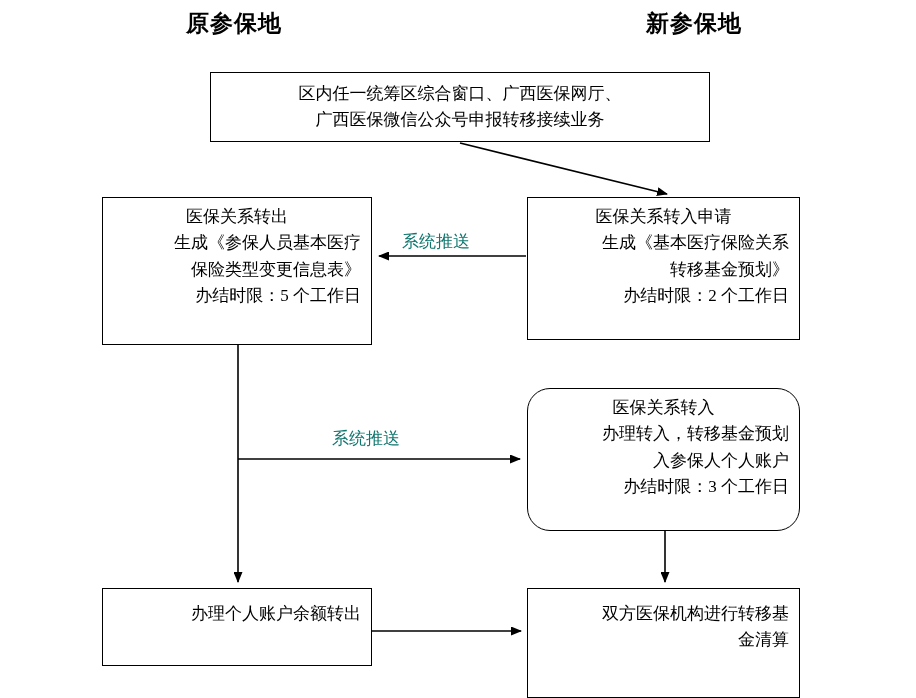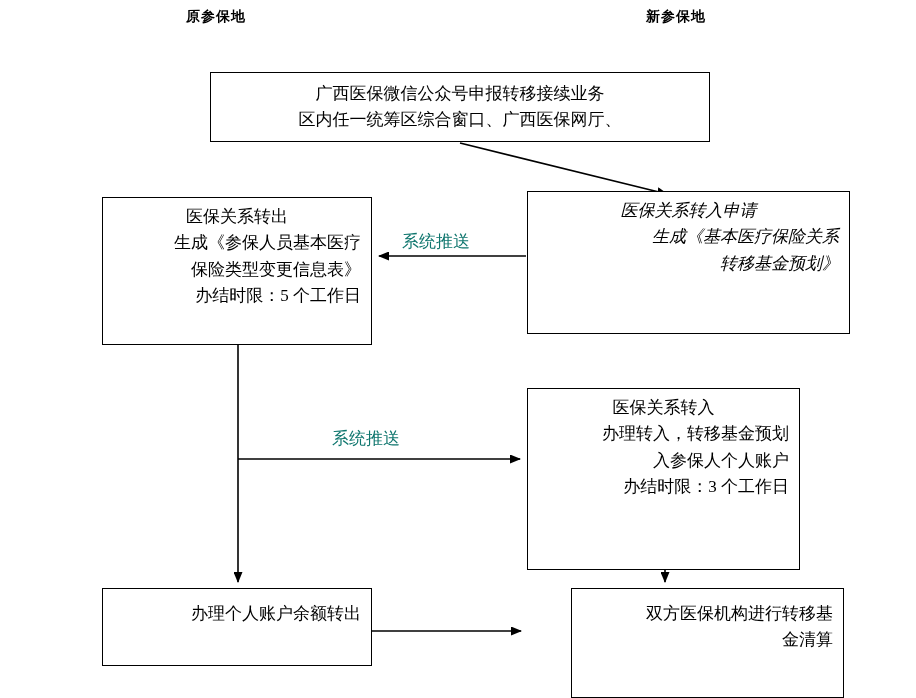--- a/index.html
+++ b/index.html
@@ -11,21 +11,21 @@
     position: relative;
     width: 916px;
     height: 698px;
     background: #ffffff;
     overflow: hidden;
     font-family: "Liberation Serif", "DejaVu Serif", serif;
     color: #000000;
   }
   .col-header {
     position: absolute;
-    font-size: 14px;
+    font-size: 23px;
     font-weight: bold;
     letter-spacing: 1px;
     white-space: nowrap;
     color: #000000;
   }
   #hdr-origin { left: 186px; top: 8px; }
   #hdr-new    { left: 646px; top: 8px; }
 
   .node {
     position: absolute;
@@ -43,24 +43,24 @@
   .node.center .ln { text-align: center; }
   .node .ln.ctr { text-align: center; }
   .node .ln.left { text-align: right; }
 
   
   #node-entry  { left: 210px; top: 72px;  width: 500px; height: 70px; }
   #node-entry .lines { padding-top: 8px; }
   #node-entry .ln { text-align: center; }
 
   #node-transfer-out { left: 102px; top: 197px; width: 270px; height: 148px; }
-  #node-transfer-in-apply { left: 527px; top: 191px; width: 323px; height: 143px; font-style: italic; }
-  #node-transfer-in { left: 527px; top: 388px; width: 273px; height: 182px; }
+  #node-transfer-in-apply { left: 527px; top: 197px; width: 273px; height: 143px; }
+  #node-transfer-in { left: 527px; top: 388px; width: 273px; height: 143px; border-radius: 23px; }
   #node-account-out { left: 102px; top: 588px; width: 270px; height: 78px; }
-  #node-settlement  { left: 527px; top: 588px; width: 273px; height: 110px; margin-left: 44px; }
+  #node-settlement  { left: 527px; top: 588px; width: 273px; height: 110px; }
 
   #node-account-out .lines,
   #node-settlement .lines { padding-top: 12px; }
 
   .edge-label {
     position: absolute;
     font-size: 17px;
     white-space: nowrap;
     color: #0f766e;
     font-family: "Liberation Serif", "DejaVu Serif", serif;
@@ -110,39 +110,40 @@
       <line x1="665" y1="531" x2="665" y2="582" stroke="#000000" stroke-width="1.6" marker-end="url(#arrow)"></line>
     </g>
 
     <g>
       <line x1="372" y1="631" x2="521" y2="631" stroke="#000000" stroke-width="1.6" marker-end="url(#arrow)"></line>
     </g>
   </svg>
 
   <div class="node center" id="node-entry">
     <div class="lines">
+      <div class="ln ctr">区内任一统筹区综合窗口、广西医保网厅、</div>
       <div class="ln ctr">广西医保微信公众号申报转移接续业务</div>
-      <div class="ln ctr">区内任一统筹区综合窗口、广西医保网厅、</div>
     </div>
   </div>
 
   <div class="node" id="node-transfer-out">
     <div class="lines">
       <div class="ln ctr">医保关系转出</div>
       <div class="ln left">生成《参保人员基本医疗</div>
       <div class="ln left">保险类型变更信息表》</div>
       <div class="ln left">办结时限：5 个工作日</div>
     </div>
   </div>
 
   <div class="node" id="node-transfer-in-apply">
     <div class="lines">
       <div class="ln ctr">医保关系转入申请</div>
       <div class="ln left">生成《基本医疗保险关系</div>
       <div class="ln left">转移基金预划》</div>
+      <div class="ln left">办结时限：2 个工作日</div>
     </div>
   </div>
 
   <div class="node" id="node-transfer-in">
     <div class="lines">
       <div class="ln ctr">医保关系转入</div>
       <div class="ln left">办理转入，转移基金预划</div>
       <div class="ln left">入参保人个人账户</div>
       <div class="ln left">办结时限：3 个工作日</div>
     </div>

